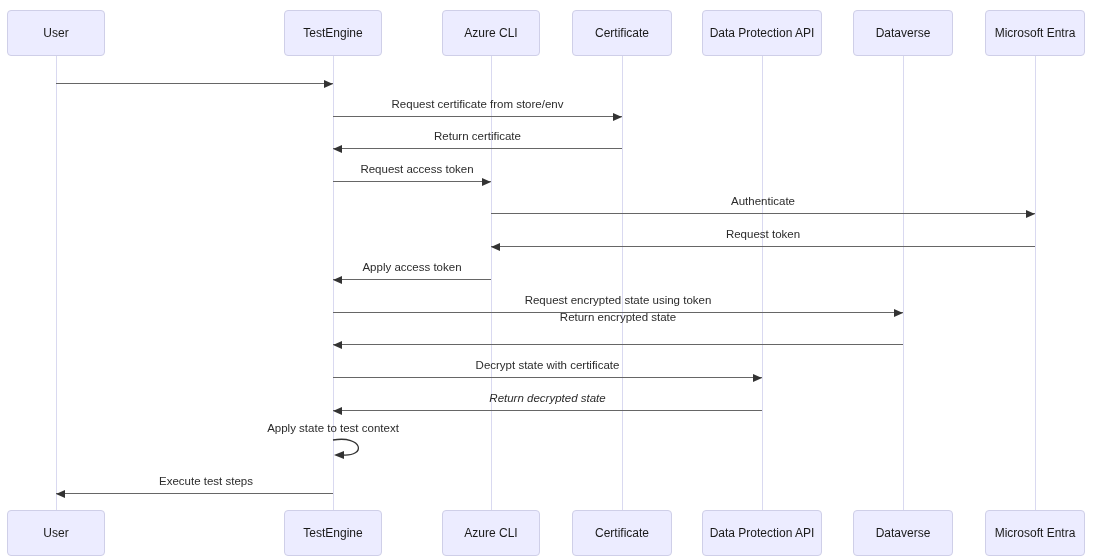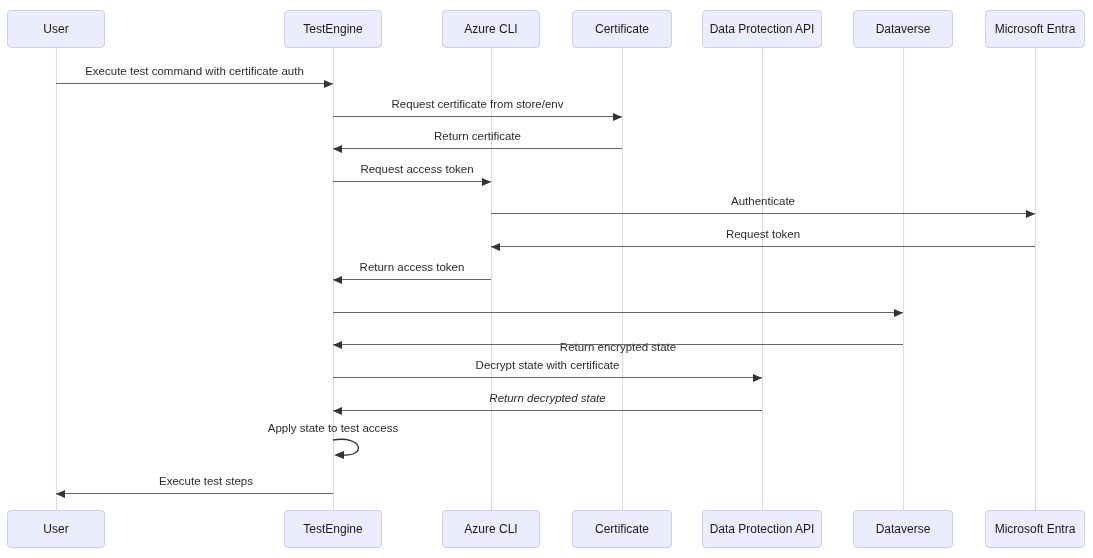--- a/index.html
+++ b/index.html
@@ -15,21 +15,21 @@
     background: #ffffff;
     overflow: hidden;
   }
   .lifeline {
     position: absolute;
     width: 1px;
     background: #d9d9f0;
   }
   .actor-box {
     position: absolute;
-    height: 38px;
+    height: 46px;
     background: #ECECFF;
     border: 1px solid #cfcfe8;
     border-radius: 4px;
     box-sizing: border-box;
     display: flex;
     align-items: center;
     justify-content: center;
   }
   .actor-label {
     font-size: 12px;
@@ -109,53 +109,53 @@
     <div class="actor-box" style="left: 853px; top: 510px; width: 100px;">
       <span class="actor-label">Dataverse</span>
     </div>
     <div class="lifeline" style="left: 1034.5px; top: 48px; height: 462px;"></div>
     <div class="actor-box" style="left: 985px; top: 10px; width: 100px;">
       <span class="actor-label">Microsoft Entra</span>
     </div>
     <div class="actor-box" style="left: 985px; top: 510px; width: 100px;">
       <span class="actor-label">Microsoft Entra</span>
     </div>
-    <div class="msg-label" style="left: 194.5px; top: 64px;">Execute test command with certificate auth</div>
     <div class="msg-line" style="left: 56px; top: 83px; width: 277px;"></div>
     <div class="ah ah-right" style="left: 324px; top: 79.7px;"></div>
     <div class="msg-label" style="left: 477.5px; top: 97px;">Request certificate from store/env</div>
     <div class="msg-line" style="left: 333px; top: 116px; width: 289px;"></div>
     <div class="ah ah-right" style="left: 613px; top: 112.7px;"></div>
     <div class="msg-label" style="left: 477.5px; top: 129px;">Return certificate</div>
     <div class="msg-line" style="left: 333px; top: 148px; width: 289px;"></div>
     <div class="ah ah-left" style="left: 333px; top: 144.7px;"></div>
     <div class="msg-label" style="left: 417px; top: 162px;">Request access token</div>
     <div class="msg-line" style="left: 333px; top: 181px; width: 158px;"></div>
     <div class="ah ah-right" style="left: 482px; top: 177.7px;"></div>
     <div class="msg-label" style="left: 763px; top: 194px;">Authenticate</div>
     <div class="msg-line" style="left: 491px; top: 213px; width: 544px;"></div>
     <div class="ah ah-right" style="left: 1026px; top: 209.7px;"></div>
     <div class="msg-label" style="left: 763px; top: 227px;">Request token</div>
     <div class="msg-line" style="left: 491px; top: 246px; width: 544px;"></div>
     <div class="ah ah-left" style="left: 491px; top: 242.7px;"></div>
-    <div class="msg-label" style="left: 412px; top: 260px;">Return access token</div>
+    <div class="msg-label" style="left: 412px; top: 260px;">Apply access token</div>
     <div class="msg-line" style="left: 333px; top: 279px; width: 158px;"></div>
     <div class="ah ah-left" style="left: 333px; top: 275.7px;"></div>
+    <div class="msg-label" style="left: 618px; top: 293px;">Request encrypted state using token</div>
     <div class="msg-line" style="left: 333px; top: 312px; width: 570px;"></div>
     <div class="ah ah-right" style="left: 894px; top: 308.7px;"></div>
-    <div class="msg-label" style="left: 618px; top: 340px;">Return encrypted state</div>
+    <div class="msg-label" style="left: 618px; top: 310px;">Return encrypted state</div>
     <div class="msg-line" style="left: 333px; top: 344px; width: 570px;"></div>
     <div class="ah ah-left" style="left: 333px; top: 340.7px;"></div>
     <div class="msg-label" style="left: 547.5px; top: 358px;">Decrypt state with certificate</div>
     <div class="msg-line" style="left: 333px; top: 377px; width: 429px;"></div>
     <div class="ah ah-right" style="left: 753px; top: 373.7px;"></div>
     <div class="msg-label" style="left: 547.5px; top: 391px; font-style: italic;">Return decrypted state</div>
     <div class="msg-line" style="left: 333px; top: 410px; width: 429px;"></div>
     <div class="ah ah-left" style="left: 333px; top: 406.7px;"></div>
-    <div class="msg-label" style="left: 333px; top: 421px;">Apply state to test access</div>
+    <div class="msg-label" style="left: 333px; top: 421px;">Apply state to test context</div>
     <svg width="40" height="26" viewBox="0 0 40 26" class="self-loop" style="left: 333px; top: 437px;">
       <path d="M 0 3 C 30 -2, 34 20, 9 18" fill="none" stroke="#333333" stroke-width="1.3"></path>
       <polygon points="11,14 11,22 1,18" fill="#333333"></polygon>
     </svg>
     <div class="msg-label" style="left: 206px; top: 474px;">Execute test steps</div>
     <div class="msg-line" style="left: 56px; top: 493px; width: 277px;"></div>
     <div class="ah ah-left" style="left: 56px; top: 489.7px;"></div>
   </div>
 
 </body></html>

